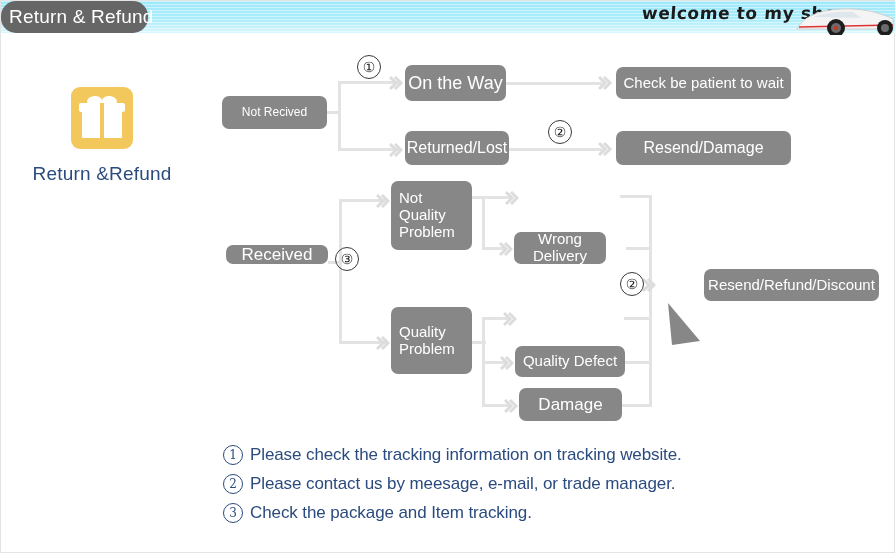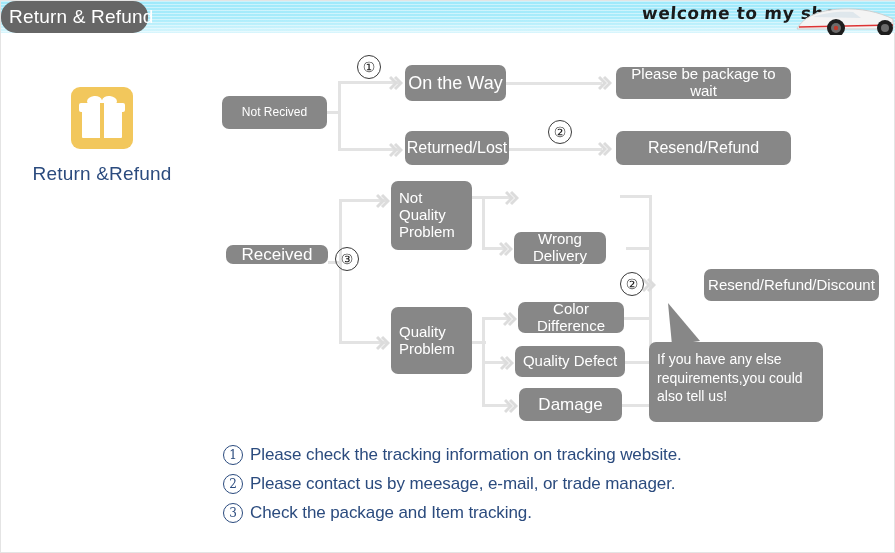--- a/index.html
+++ b/index.html
@@ -289,43 +289,41 @@
   <div class="arrow" style="left:641px;top:276px;">
     <svg width="14" height="16" viewBox="0 0 14 16">
         <path d="M1 2 L7 8 L1 14" fill="none" stroke="#dcdcdc" stroke-width="3"></path>
         <path d="M6 2 L12 8 L6 14" fill="none" stroke="#dcdcdc" stroke-width="3"></path>
       </svg>
   </div>
 
   <div class="node n-notrecived">Not Recived</div>
   <div class="node n-ontheway">On the Way</div>
   <div class="node n-returnedlost">Returned/Lost</div>
-  <div class="node n-wait">Please be package to wait</div>
-  <div class="node n-resendrefund">Resend/Refund</div>
+  <div class="node n-wait">Check be patient to wait</div>
+  <div class="node n-resendrefund">Resend/Damage</div>
 
   <div class="node n-received">Received</div>
   <div class="node n-notquality">Not
 Quality
 Problem</div>
   <div class="node n-quality">Quality
 Problem</div>
 
   <div class="node n-wrongdelivery">Wrong Delivery</div>
-  <div class="node n-colordiff">Color Difference</div>
   <div class="node n-qualitydefect">Quality Defect</div>
   <div class="node n-damage">Damage</div>
 
   <div class="node n-rrd">Resend/Refund/Discount</div>
 
   <div class="callout-tail">
     <svg width="40" height="48" viewBox="0 0 40 48">
       <path d="M2 2 L34 40 L6 44 Z" fill="#878787"></path>
     </svg>
   </div>
-  <div class="callout">If you have any else requirements,you could also tell us!</div>
 
   <div class="circnum c1">
       <span>①</span>
     </div>
   <div class="circnum c2a">
       <span>②</span>
     </div>
   <div class="circnum c3">
       <span>③</span>
     </div>

